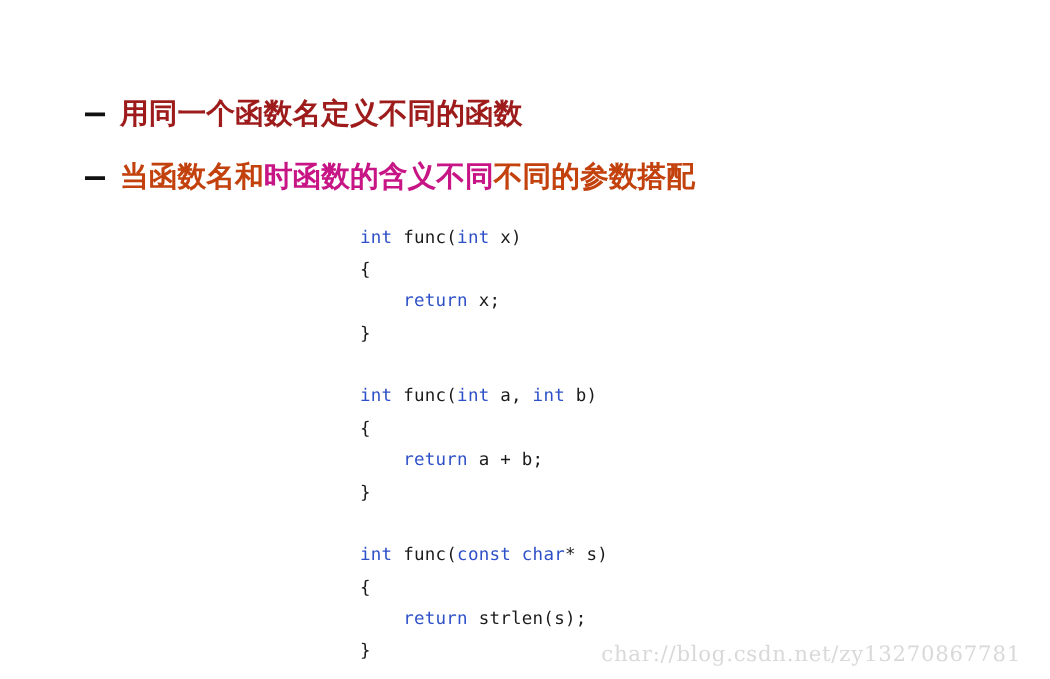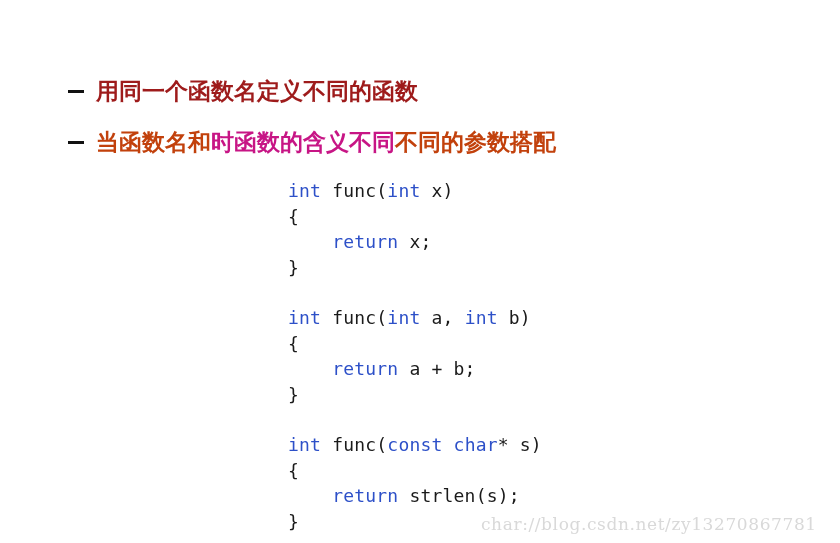--- a/index.html
+++ b/index.html
@@ -73,21 +73,21 @@
   .c-darkred { color: #9E1B1B; }
   .c-black   { color: #c2410c; }
   .c-magenta { color: #C71585; }
 
   
   #code-area {
     position: absolute;
     left: 288px;
     top: 178px;
     font-family: "DejaVu Sans Mono", "Liberation Mono", monospace;
-    font-size: 18px;
+    font-size: 14px;
     line-height: 25.5px;
     white-space: pre;
     color: #1a1a1a;
     letter-spacing: 0.2px;
   }
   .code-block { margin: 0; }
   .code-gap { height: 25px; }
   .code-line { white-space: pre; }
   .kw { color: #2D50C8; }
   .pl { color: #1a1a1a; }

